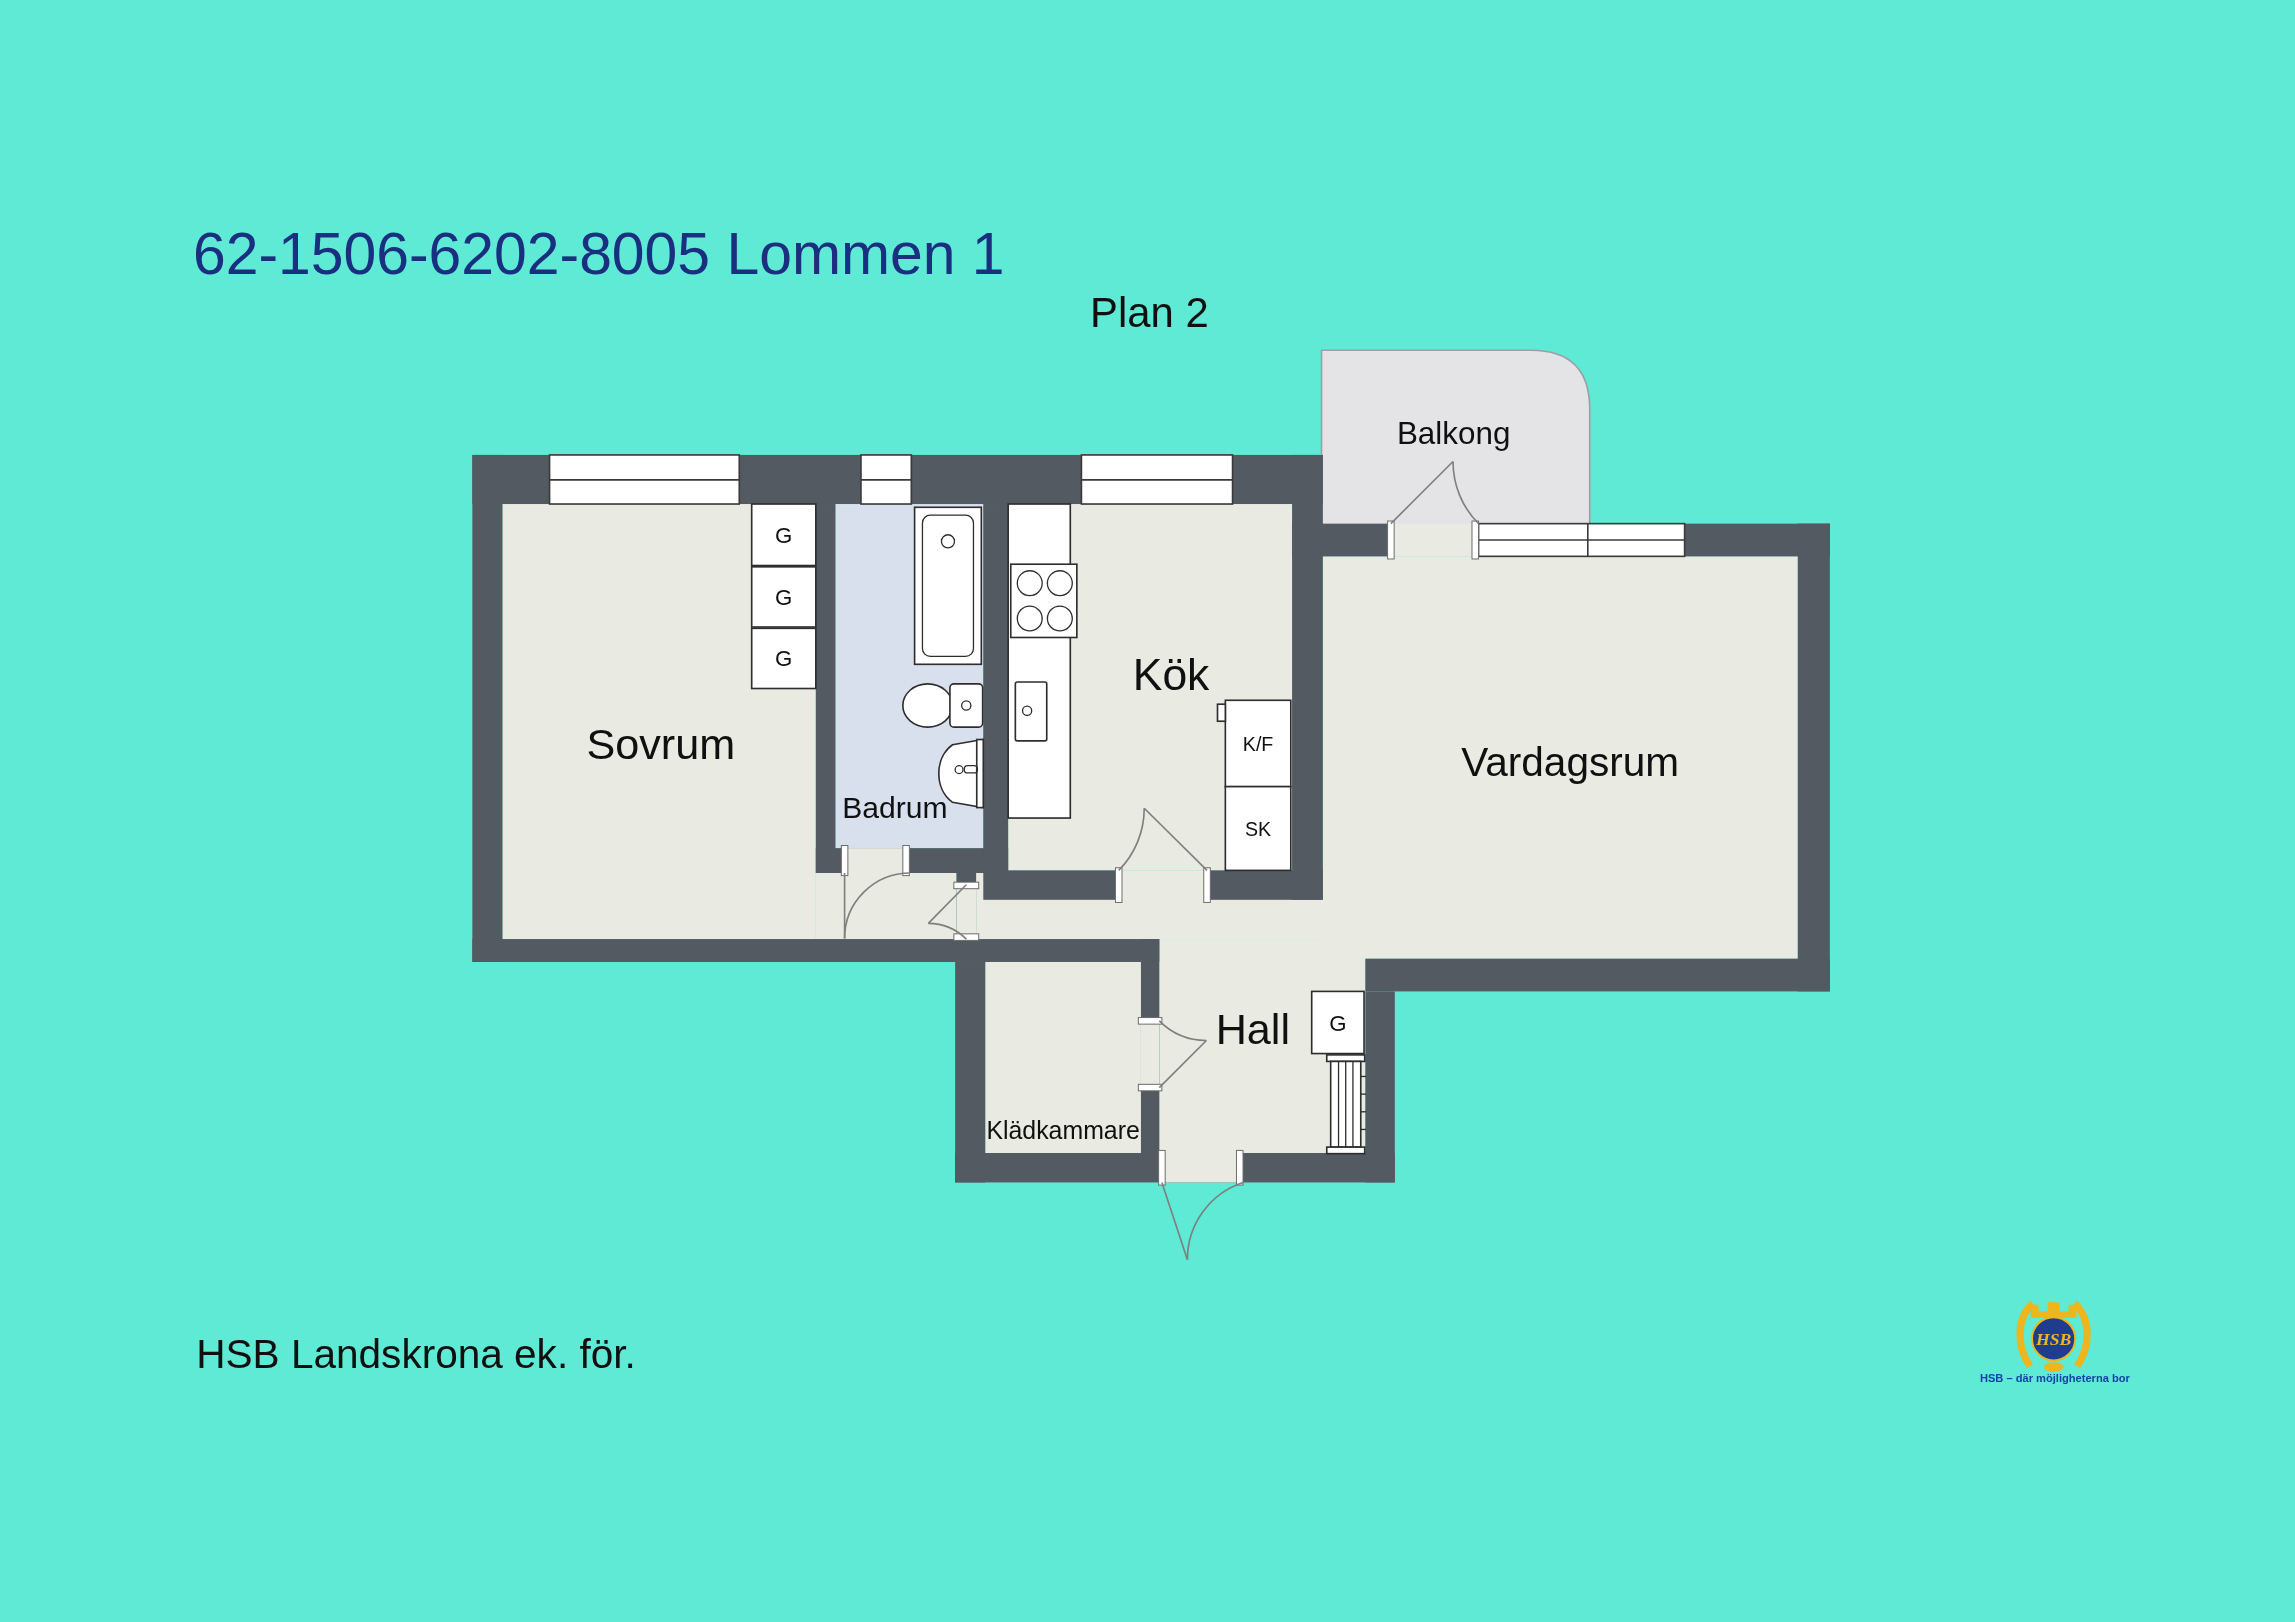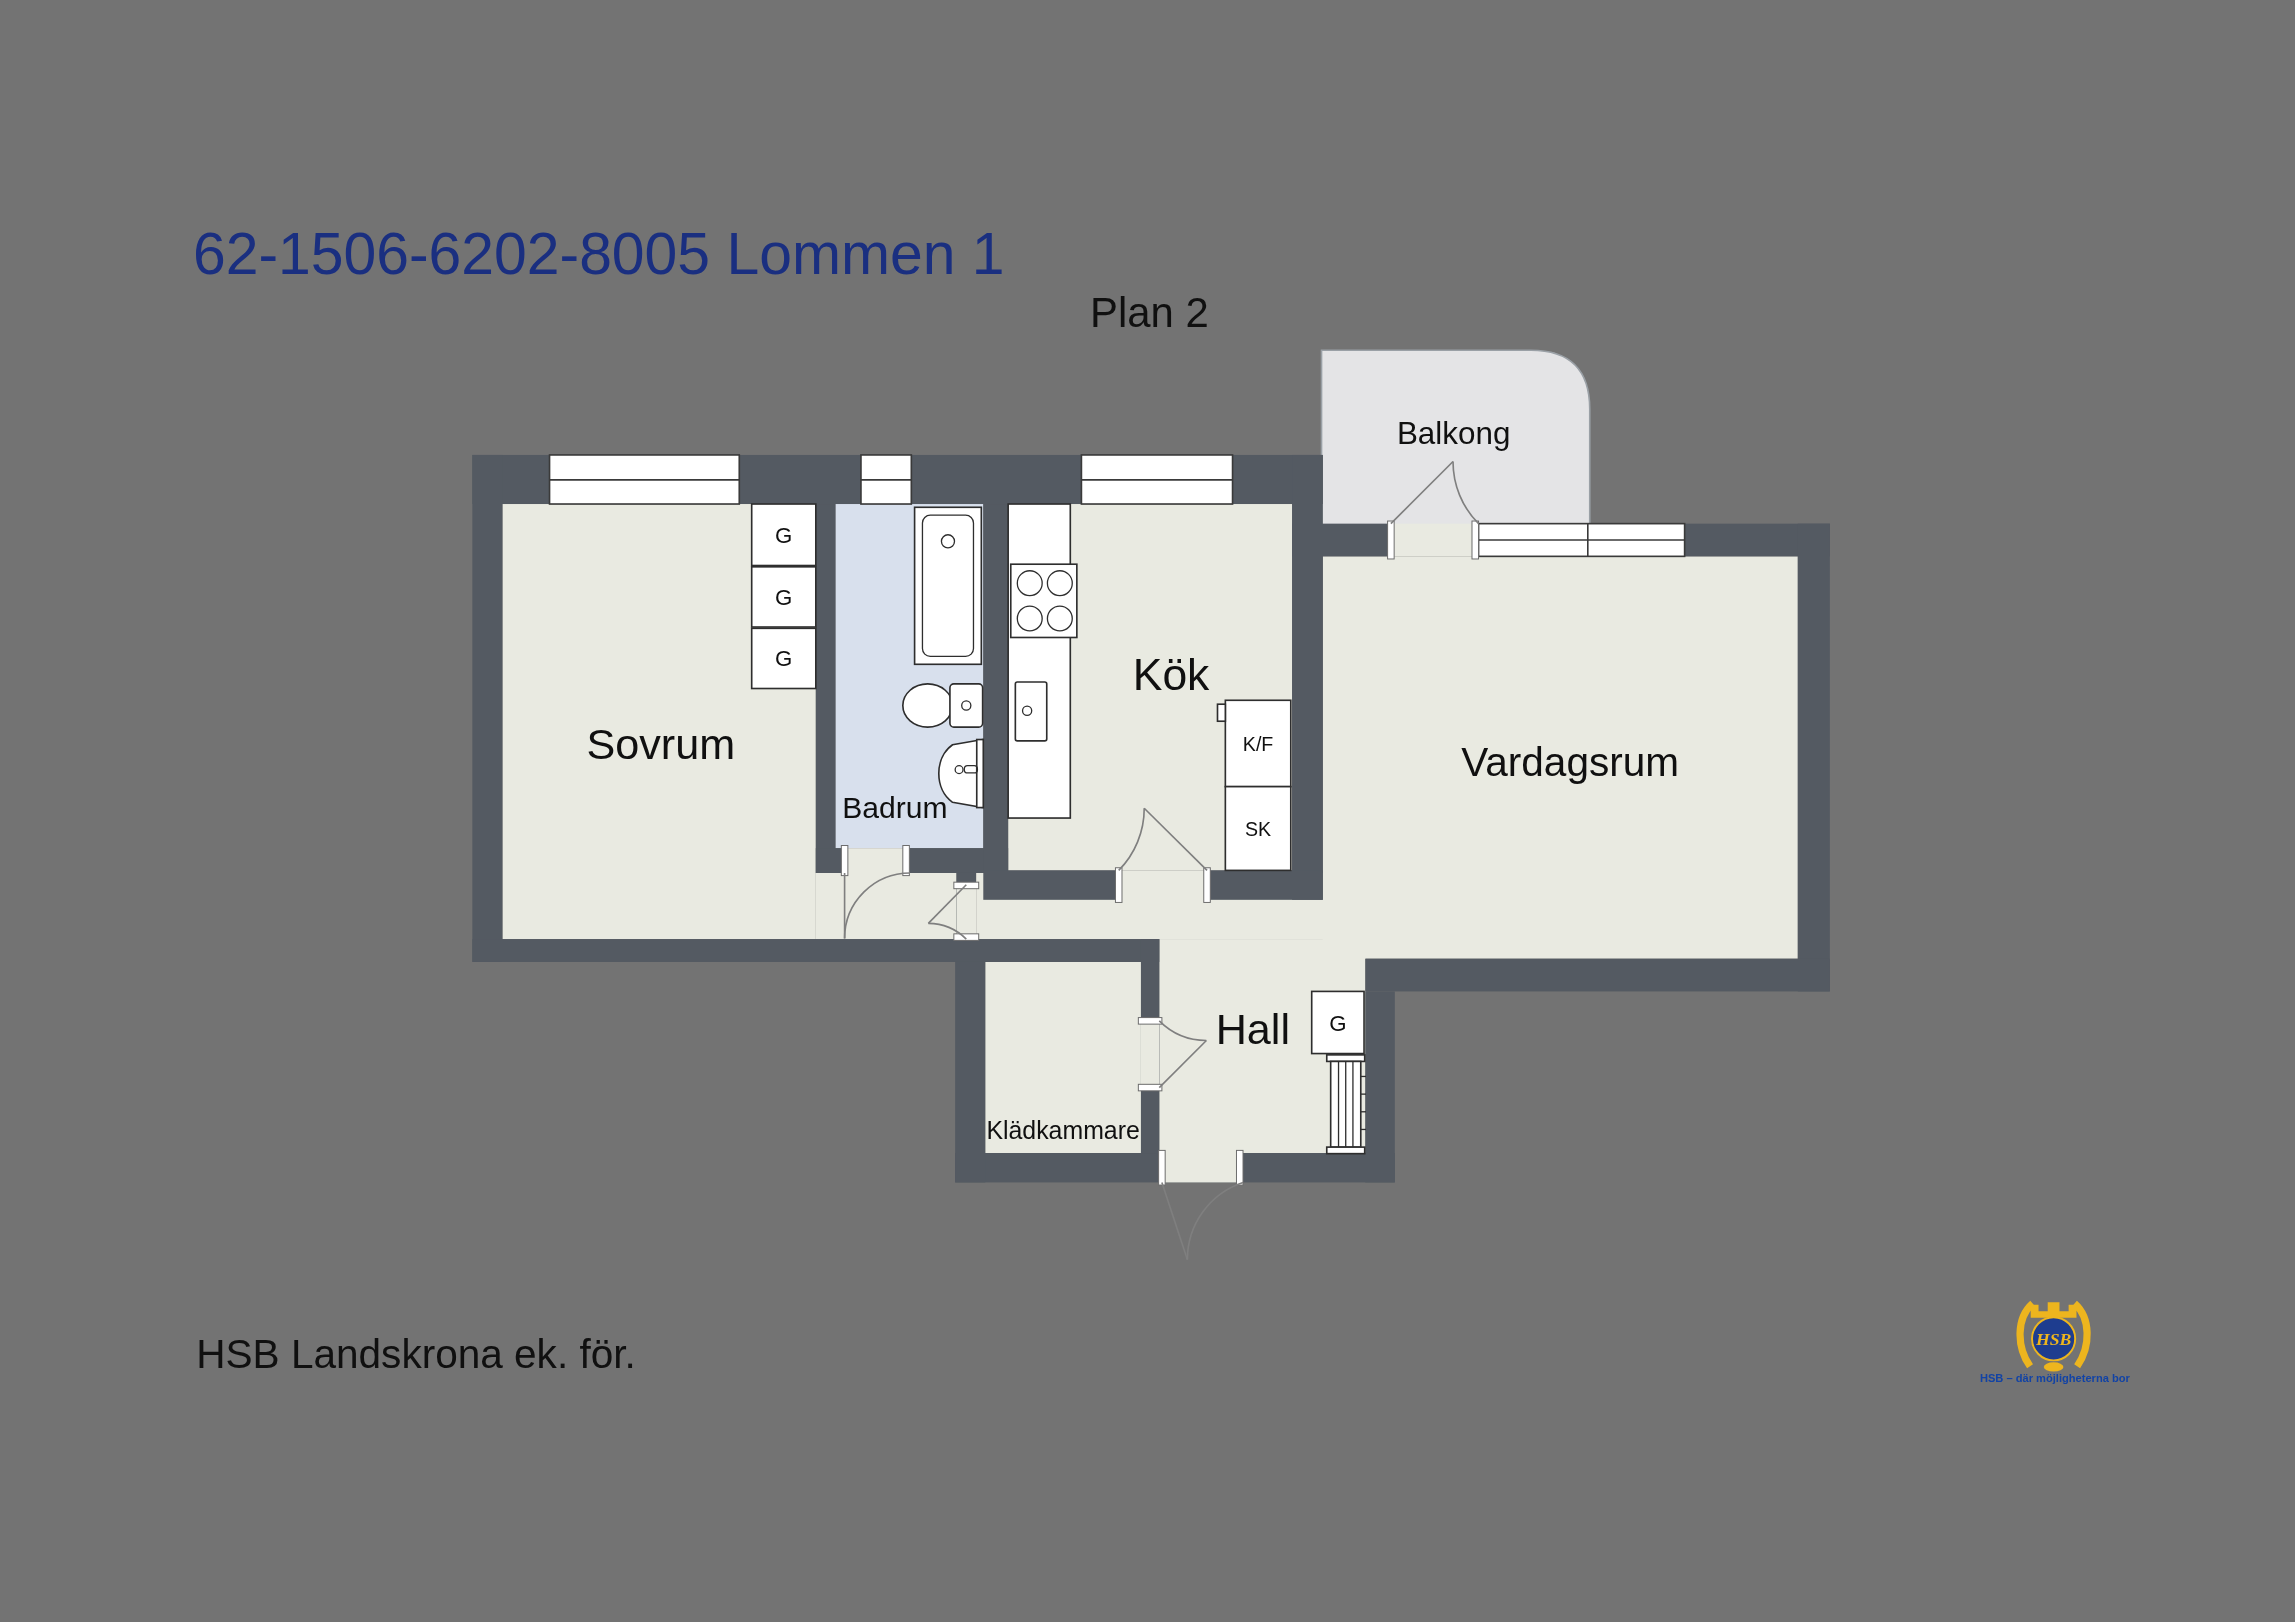--- a/index.html
+++ b/index.html
@@ -1,16 +1,16 @@
 <!DOCTYPE html>
 <html style="--wall: #545A62; --floor: #E9EAE1; --bathroom_floor: #D8E0ED; --balcony_floor: #E4E4E6; --title_blue: #1A2F80; --logo_gold: #EDB51E; --logo_navy: #1E3D8F; --caption_blue: #1243A5;font-size:10.5px"><head>
 <meta charset="utf-8">
 <style>
   html,body{margin:0;padding:0;background:#fff;}
-  #canvas{position:relative;width:2295px;height:1623px;background:#737373;overflow:hidden;}
+  #canvas{position:relative;width:2295px;height:1623px;background:#5eead4;overflow:hidden;}
   svg{display:block;}
   .wall{fill:var(--wall,#545A62);}
   .floor{fill:var(--floor,#E9EAE1);}
   .bfloor{fill:var(--bathroom_floor,#D8E0ED);}
   .balc{fill:var(--balcony_floor,#E4E4E6);stroke:#9aa0a6;stroke-width:2.5;}
   .fixture{fill:#ffffff;stroke:#2e2e2e;stroke-width:2.5;}
   .fixthin{fill:none;stroke:#2e2e2e;stroke-width:2;}
   .arc{fill:none;stroke:#7f7f7f;stroke-width:2.5;}
   .jamb{fill:#ffffff;stroke:#6a6a6a;stroke-width:1.5;}
   .win{fill:#ffffff;stroke:#3a3a3a;stroke-width:2.5;}

